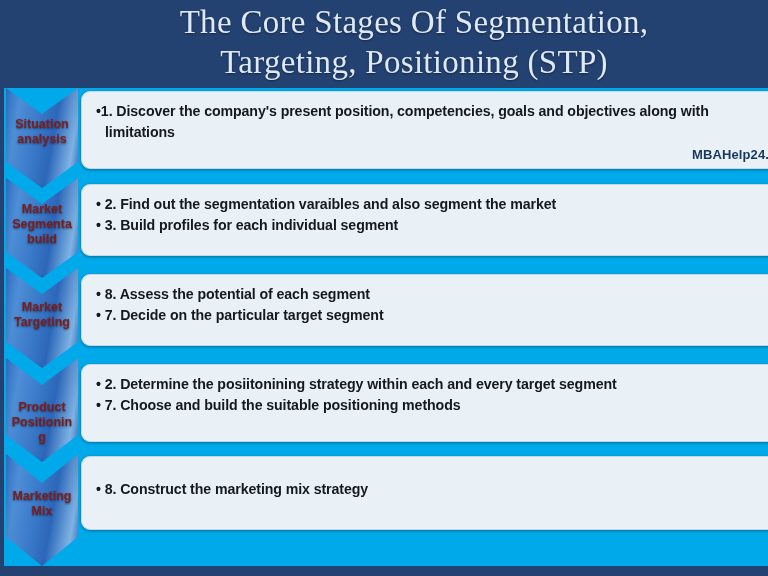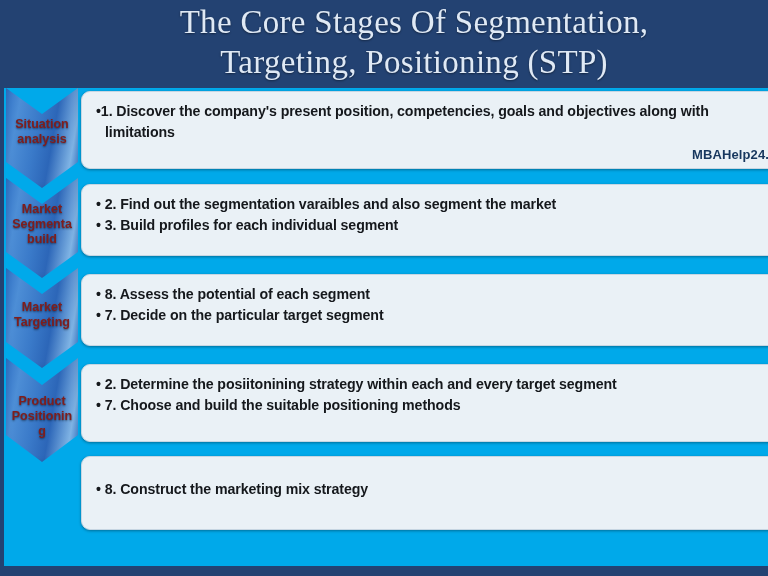--- a/index.html
+++ b/index.html
@@ -161,27 +161,34 @@
       <div class="stage" style="top:180px;height:100px;">
         <div class="chev"></div>
         <div class="stage-label" style="top:32px;">
           <span>Market</span><br>
           <span>Targeting</span>
         </div>
       </div>
 
       <div class="stage" style="top:270px;height:104px;">
         <div class="chev"></div>
-        <div class="stage-label" style="top:36px;">
+        <div class="stage-label" style="top:42px;">
           <span>Product</span><br>
           <span>Positionin</span><br>
           <span>g</span>
         </div>
       </div>
 
+      <div class="stage" style="top:366px;height:112px;">
+        <div class="chev"></div>
+        <div class="stage-label" style="top:35px;">
+          <span>Marketing</span><br>
+          <span>Mix</span>
+        </div>
+      </div>
 
     </div>
 
     <div class="content-box" style="top:3px;height:78px;">
       <span class="bullet-line">
         <span>•1. Discover the company's present position, competencies, goals and objectives along with</span>
         <span class="wrap-extra">limitations</span>
       </span>
       <div id="watermark">MBAHelp24.com</div>
     </div>

